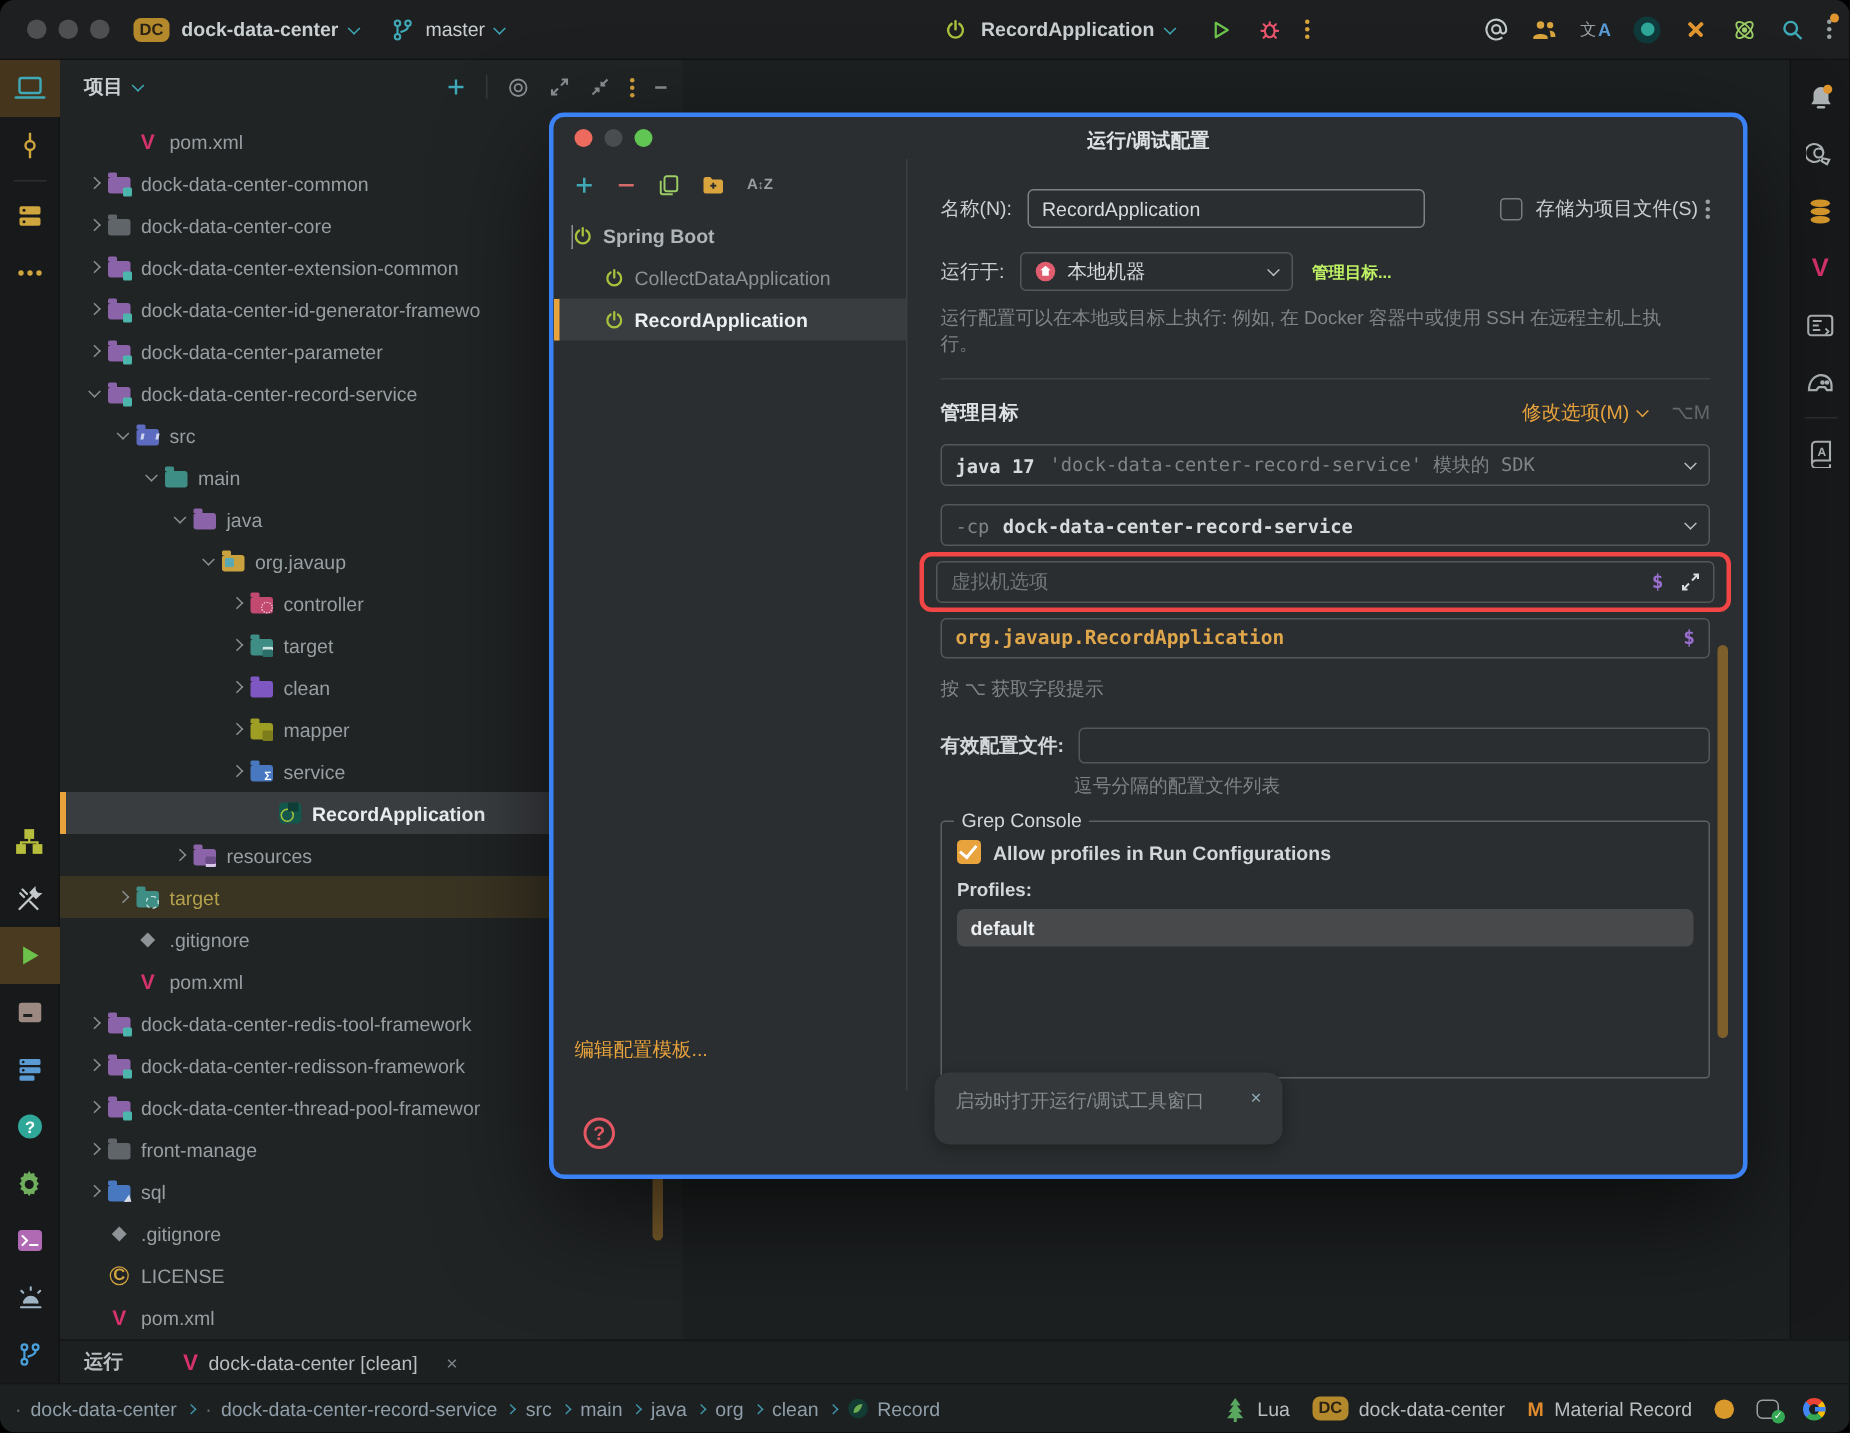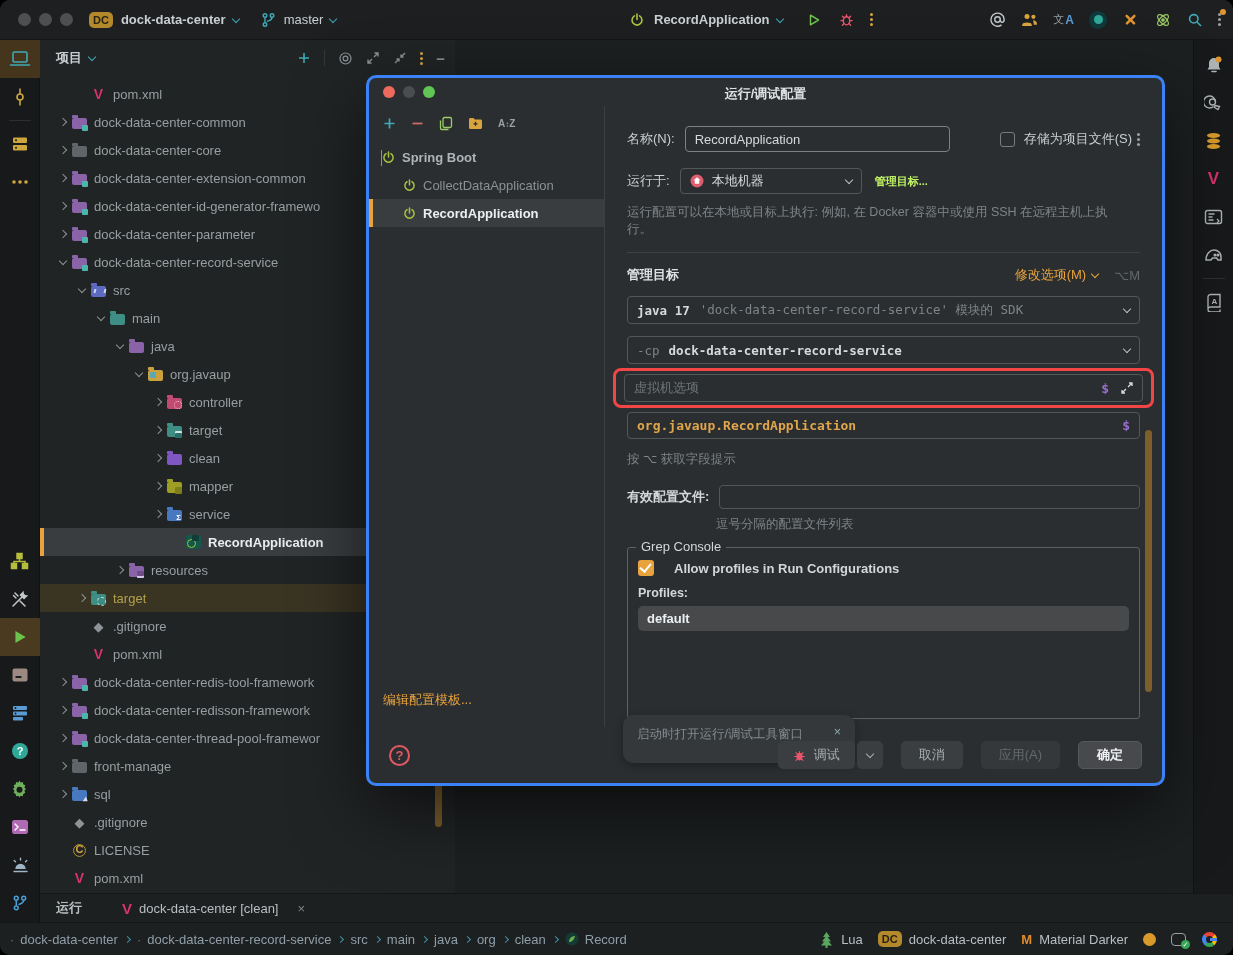--- a/index.html
+++ b/index.html
@@ -130,21 +130,21 @@
   .wide{height:28px;margin-bottom:12px;font-size:12.5px;}
   .redbox{border:3px solid #f24545;border-radius:8px;margin:4px -14px 4px -14px;padding:3px 8px;}
   .vm-field{height:28px;border:1px solid #53575a;border-radius:4px;display:flex;align-items:center;padding:0 9px;}
   .ph{color:#6f7578;font-size:13px;}
   .dollar{color:#9a6fd0;font-weight:700;font-size:13px;}
   .expand-ic{margin-left:12px;}
   .mainclass{height:27px;margin:3px 0 12px 0;border:1px solid #53575a;border-radius:4px;display:flex;align-items:center;padding:0 9px;}
   .mc-txt{color:#e0a64c;font-size:13px;font-weight:700;}
   .fieldset{position:relative;border:1px solid #5d6163;border-radius:3px;margin-top:14px;padding:10px 10px 10px 10px;height:172px;}
   .legend{position:absolute;top:-9px;left:8px;background:#2b2e30;padding:0 5px;color:#d3d7d9;font-size:13px;}
-  .gc-check{display:flex;align-items:center;gap:20px;margin-top:2px;color:#d3d7d9;font-size:13px;font-weight:600;}
+  .gc-check{display:flex;align-items:center;gap:8px;margin-top:2px;color:#d3d7d9;font-size:13px;font-weight:600;}
   .profiles-lbl{color:#d3d7d9;font-size:12.5px;font-weight:700;margin:10px 0 6px 0;}
   .plist-row{height:25px;background:#47494b;border-radius:5px;display:flex;align-items:center;padding:0 9px;color:#eceff1;font-weight:700;font-size:13px;}
   .dlg-vscroll{position:absolute;right:10px;top:352px;width:7px;height:262px;border-radius:4px;background:#7d5f2c;}
   .startup-tag{position:absolute;left:254px;top:637px;width:232px;height:48px;background:#34383b;border-radius:10px;color:#858b8e;font-size:12.5px;padding:11px 14px;z-index:1;box-shadow:0 3px 10px rgba(0,0,0,.3);}
   .startup-tag .x{position:absolute;right:14px;top:10px;color:#8fa9b5;}
   .dlg-footer{position:absolute;left:0;right:0;bottom:0;height:56px;display:flex;align-items:center;padding:0 20px;z-index:2;}
   .help-ic{width:21px;height:21px;border-radius:50%;border:2px solid #e45864;color:#e45864;font-weight:700;font-size:13px;display:flex;align-items:center;justify-content:center;}
   .btns{margin-left:auto;display:flex;align-items:center;}
   .btn{height:28px;background:#3b3e41;border-radius:5px;color:#a9aeb1;font-size:13px;display:flex;align-items:center;justify-content:center;padding:0 18px;}
   .btn-debug{padding:0 15px;gap:8px;}
@@ -761,21 +761,21 @@
             </svg>
           </span>
           <span>Lua</span>
         </span>
         <span class="sb-item">
           <span class="badge-dc" style="margin-left: 0px;">DC</span>
           <span>dock-data-center</span>
         </span>
         <span class="sb-item">
           <span class="m-icon">M</span>
-          <span>Material Darker</span>
+          <span>Material Record</span>
         </span>
         <span class="sb-item">
           <span class="dot-ic"></span>
         </span>
         <span class="sb-item">
           <span class="grc"></span>
         </span>
         <span class="sb-item">
           <span class="g-icon"></span>
         </span>
@@ -955,37 +955,16 @@
 
     <div class="dlg-vscroll"></div>
 
     <div class="startup-tag">
       <span>启动时打开运行/调试工具窗口</span>
       <span class="x">×</span>
     </div>
 
     <div class="dlg-footer">
       <span class="help-ic">?</span>
-      <div class="btns">
-        <span class="btn btn-debug">
-          <svg width="13" height="13" viewBox="0 0 14 14" stroke="#e8556d" fill="#e8556d" stroke-width="1.1" stroke-linecap="round">
-              <ellipse cx="7" cy="8.2" rx="2.8" ry="3.6"></ellipse>
-              <path d="M7 4.4V2.6M4.7 5.4 3.2 3.9M9.3 5.4l1.5-1.5M4 8H1.8M10 8h2.2M4.7 10.8 3.2 12.3M9.3 10.8l1.5 1.5" fill="none"></path>
-            </svg>
-          <span>调试</span>
-        </span>
-        <span class="btn btn-split">
-            <span class="chev"></span>
-          </span>
-        <span class="btn btn-cancel">
-            <span>取消</span>
-          </span>
-        <span class="btn btn-apply">
-            <span>应用(A)</span>
-          </span>
-        <span class="btn btn-ok">
-            <span>确定</span>
-          </span>
-      </div>
     </div>
   </div>
 
 </div>
 
 </body></html>

